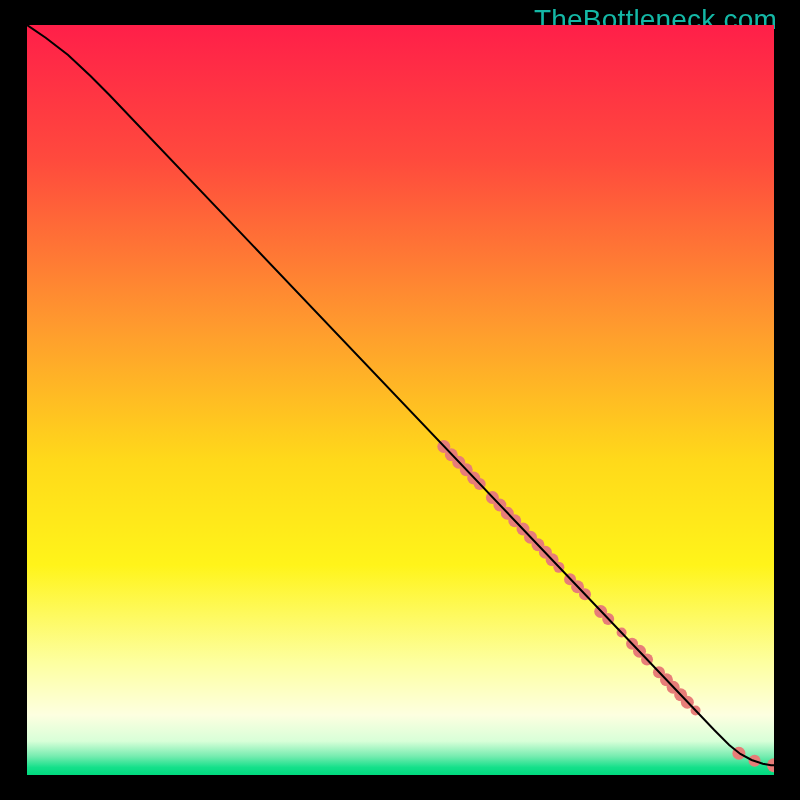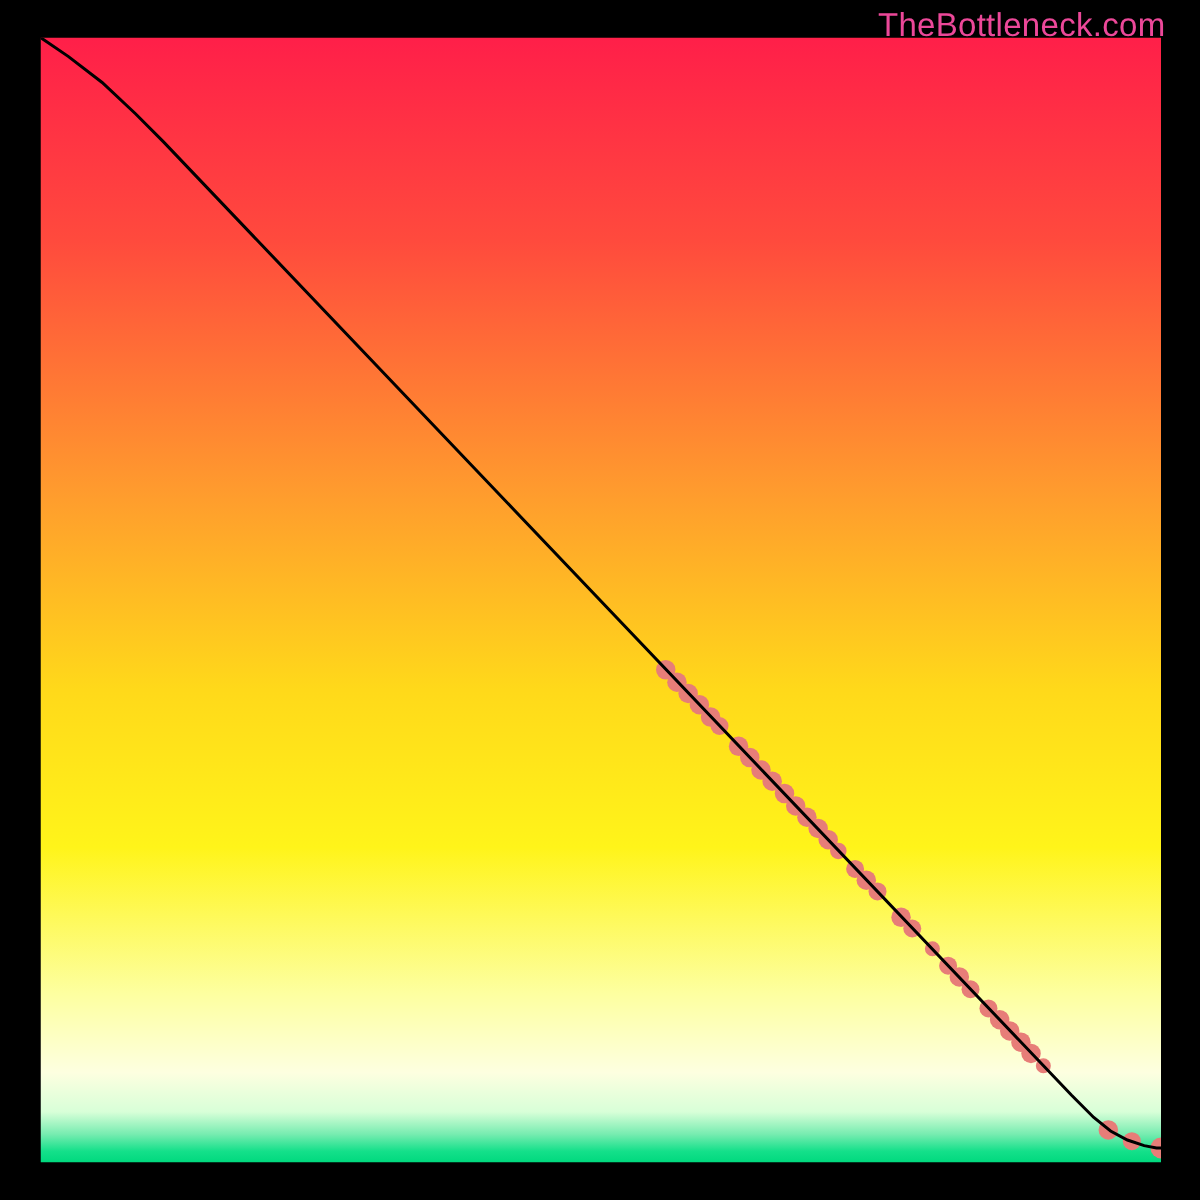--- a/index.html
+++ b/index.html
@@ -22,22 +22,22 @@
     left: 27px;
     top: 25px;
     width: 747px;  
     height: 750px; 
     box-sizing: border-box;
   }
   .watermark {
     position: absolute;
     top: 4px;
     right: 23px;
-    color: #ec4899;
-    font-size: 22px;
+    color: #14b8a6;
+    font-size: 28px;
     font-weight: 500;
     letter-spacing: 0.2px;
     user-select: none;
   }
   svg { display: block; }
 </style>
 </head>
 <body>
 
 <div class="stage">

